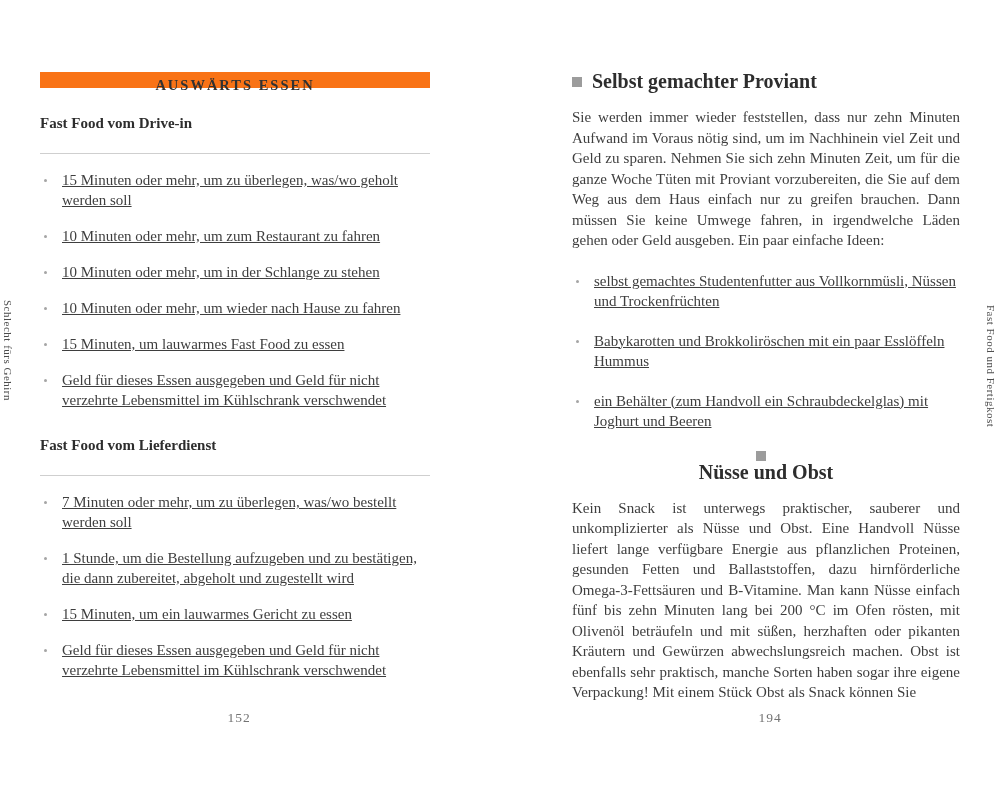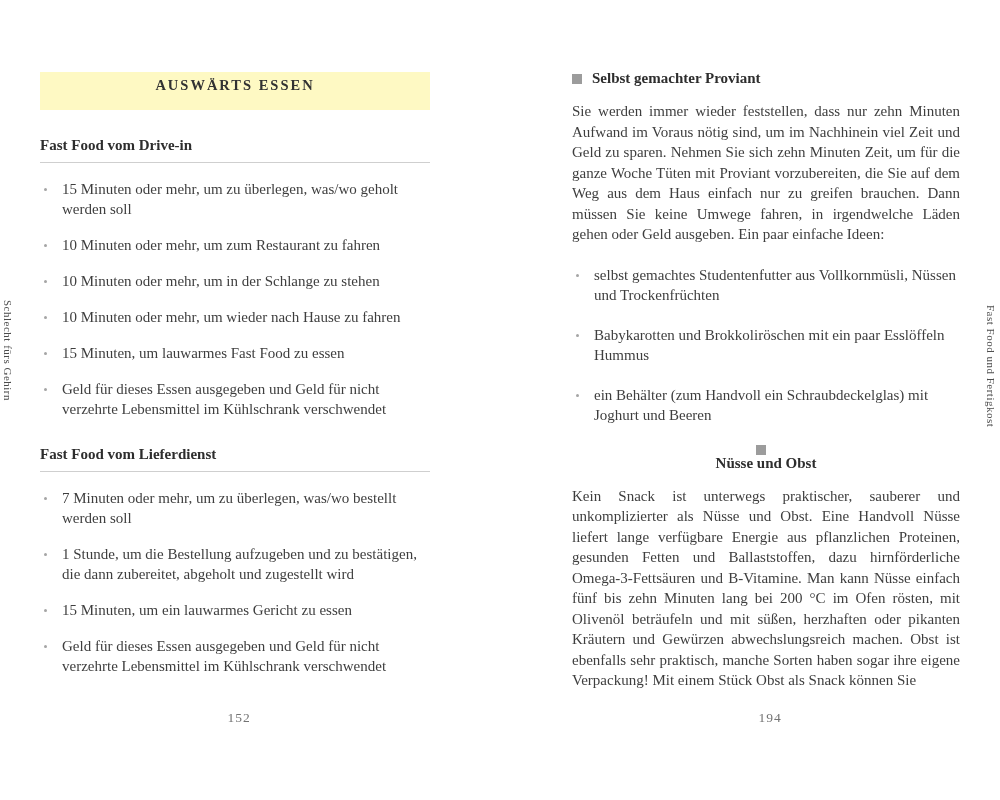--- a/index.html
+++ b/index.html
@@ -10,60 +10,61 @@
     color:#3e3e3e;
     position:relative;
     overflow:hidden;
   }
   .page { position:absolute; top:0; height:800px; }
   .left-page  { left:40px;  width:390px; }
   .right-page { left:572px; width:388px; }
 
   .banner {
     margin-top:72px;
-    background:#fef9c3;
-    height:38px;
+    background:#f97316;
+    height:16px;
     line-height:26px;
     text-align:center;
     font-size:14.5px;
     font-weight:bold;
     letter-spacing:2px;
     color:#323232;
   }
 
   .subhead {
     margin-top:26px;
-    padding-bottom:7px;
+    padding-bottom:20px;
     border-bottom:1px solid #cfcfcf;
     font-size:15px;
     line-height:19px;
     font-weight:bold;
     color:#2d2d2d;
   }
 
   ul.blist { list-style:none; margin-top:16px; }
   li.bullet {
     display:flex;
     align-items:flex-start;
     margin-bottom:16px;
     font-size:15px;
     line-height:20px;
+    text-decoration:underline;
   }
   .dot {
     flex:0 0 auto;
     width:3px; height:3px;
     border-radius:50%;
     background:#a5a5a5;
     margin:9px 15px 0 4px;
   }
 
   .rhead {
     display:flex;
     align-items:center;
-    font-size:15px;
+    font-size:20px;
     font-weight:600;
     color:#2d2d2d;
   }
   .rhead.first  { margin-top:70px; }
   .rhead.second { margin-top:10px;flex-direction:column; }
   .sq {
     flex:0 0 auto;
     width:10px; height:10px;
     background:#9c9c9c;
     margin-right:10px;

